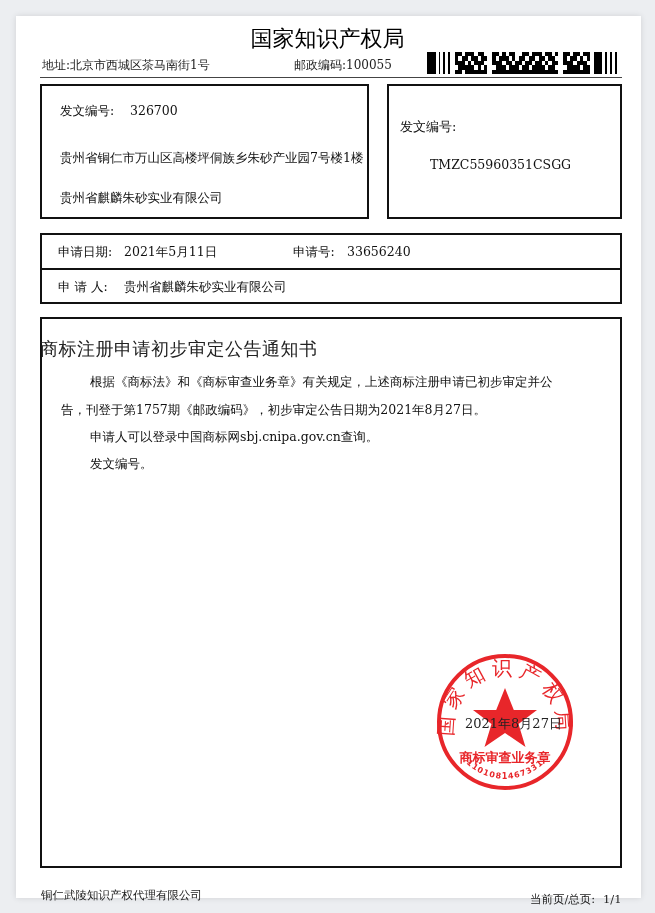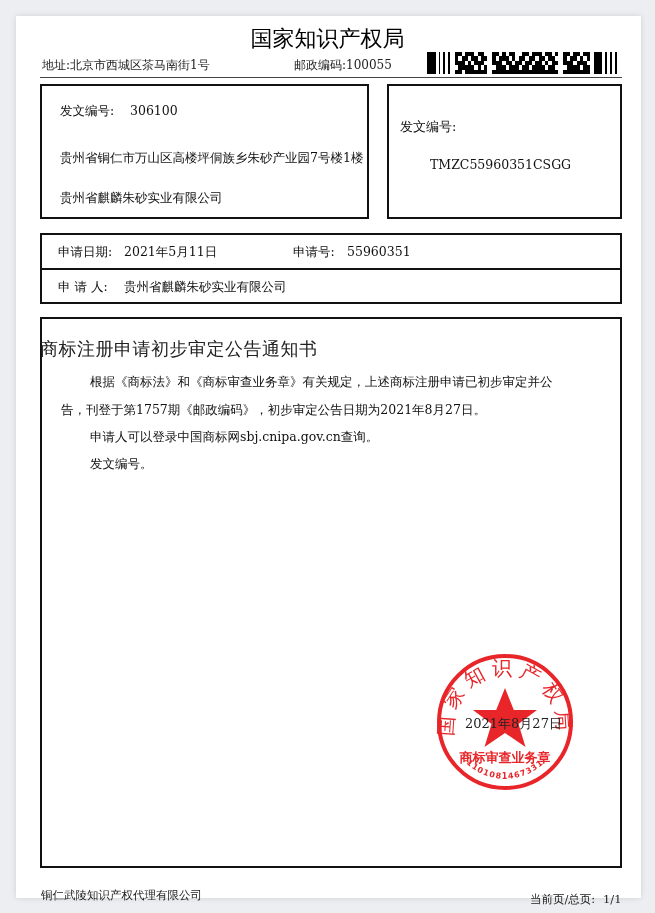--- a/index.html
+++ b/index.html
@@ -242,34 +242,34 @@
   <span style="width:9px;margin-left:3px"></span>
     <span style="width:2px;margin-left:2px"></span>
     <span style="width:2px;margin-left:2px"></span>
     <span style="width:2px;margin-left:2px"></span>
 </div>
 
 <div class="abs rule"></div>
 
 <div class="abs box" style="left:40px;top:84px;width:329px;height:135px;"></div>
 <div class="abs label" style="left:60px;top:103px;">发文编号:</div>
-<div class="abs label" style="left:130px;top:103px;">306100</div>
+<div class="abs label" style="left:130px;top:103px;">326700</div>
 <div class="abs label" style="left:60px;top:150px;">贵州省铜仁市万山区高楼坪侗族乡朱砂产业园7号楼1楼</div>
 <div class="abs label" style="left:60px;top:190px;">贵州省麒麟朱砂实业有限公司</div>
 
 <div class="abs box" style="left:387px;top:84px;width:235px;height:135px;"></div>
 <div class="abs label" style="left:400px;top:118px;font-size:13px;">发文编号:</div>
 <div class="abs label" style="left:430px;top:157px;">TMZC55960351CSGG</div>
 
 <div class="abs box" style="left:40px;top:233px;width:582px;height:71px;"></div>
 <div class="abs" style="left:42px;top:268px;width:578px;border-top:2px solid #111;"></div>
 <div class="abs label" style="left:58px;top:244px;">申请日期:</div>
 <div class="abs label" style="left:124px;top:244px;">2021年5月11日</div>
 <div class="abs label" style="left:293px;top:244px;">申请号:</div>
-<div class="abs label" style="left:347px;top:244px;">55960351</div>
+<div class="abs label" style="left:347px;top:244px;">33656240</div>
 <div class="abs label" style="left:58px;top:279px;">申 请 人:</div>
 <div class="abs label" style="left:124px;top:279px;">贵州省麒麟朱砂实业有限公司</div>
 
 <div class="abs box" style="left:40px;top:317px;width:582px;height:551px;"></div>
 <div class="abs body-title">商标注册申请初步审定公告通知书</div>
 <div class="abs para" style="left:90px;top:374px;">根据《商标法》和《商标审查业务章》有关规定，上述商标注册申请已初步审定并公</div>
 <div class="abs para" style="left:61px;top:402px;">告，刊登于第1757期《邮政编码》，初步审定公告日期为2021年8月27日。</div>
 <div class="abs para" style="left:90px;top:429px;">申请人可以登录中国商标网sbj.cnipa.gov.cn查询。</div>
 <div class="abs para" style="left:90px;top:456px;">发文编号。</div>
 

